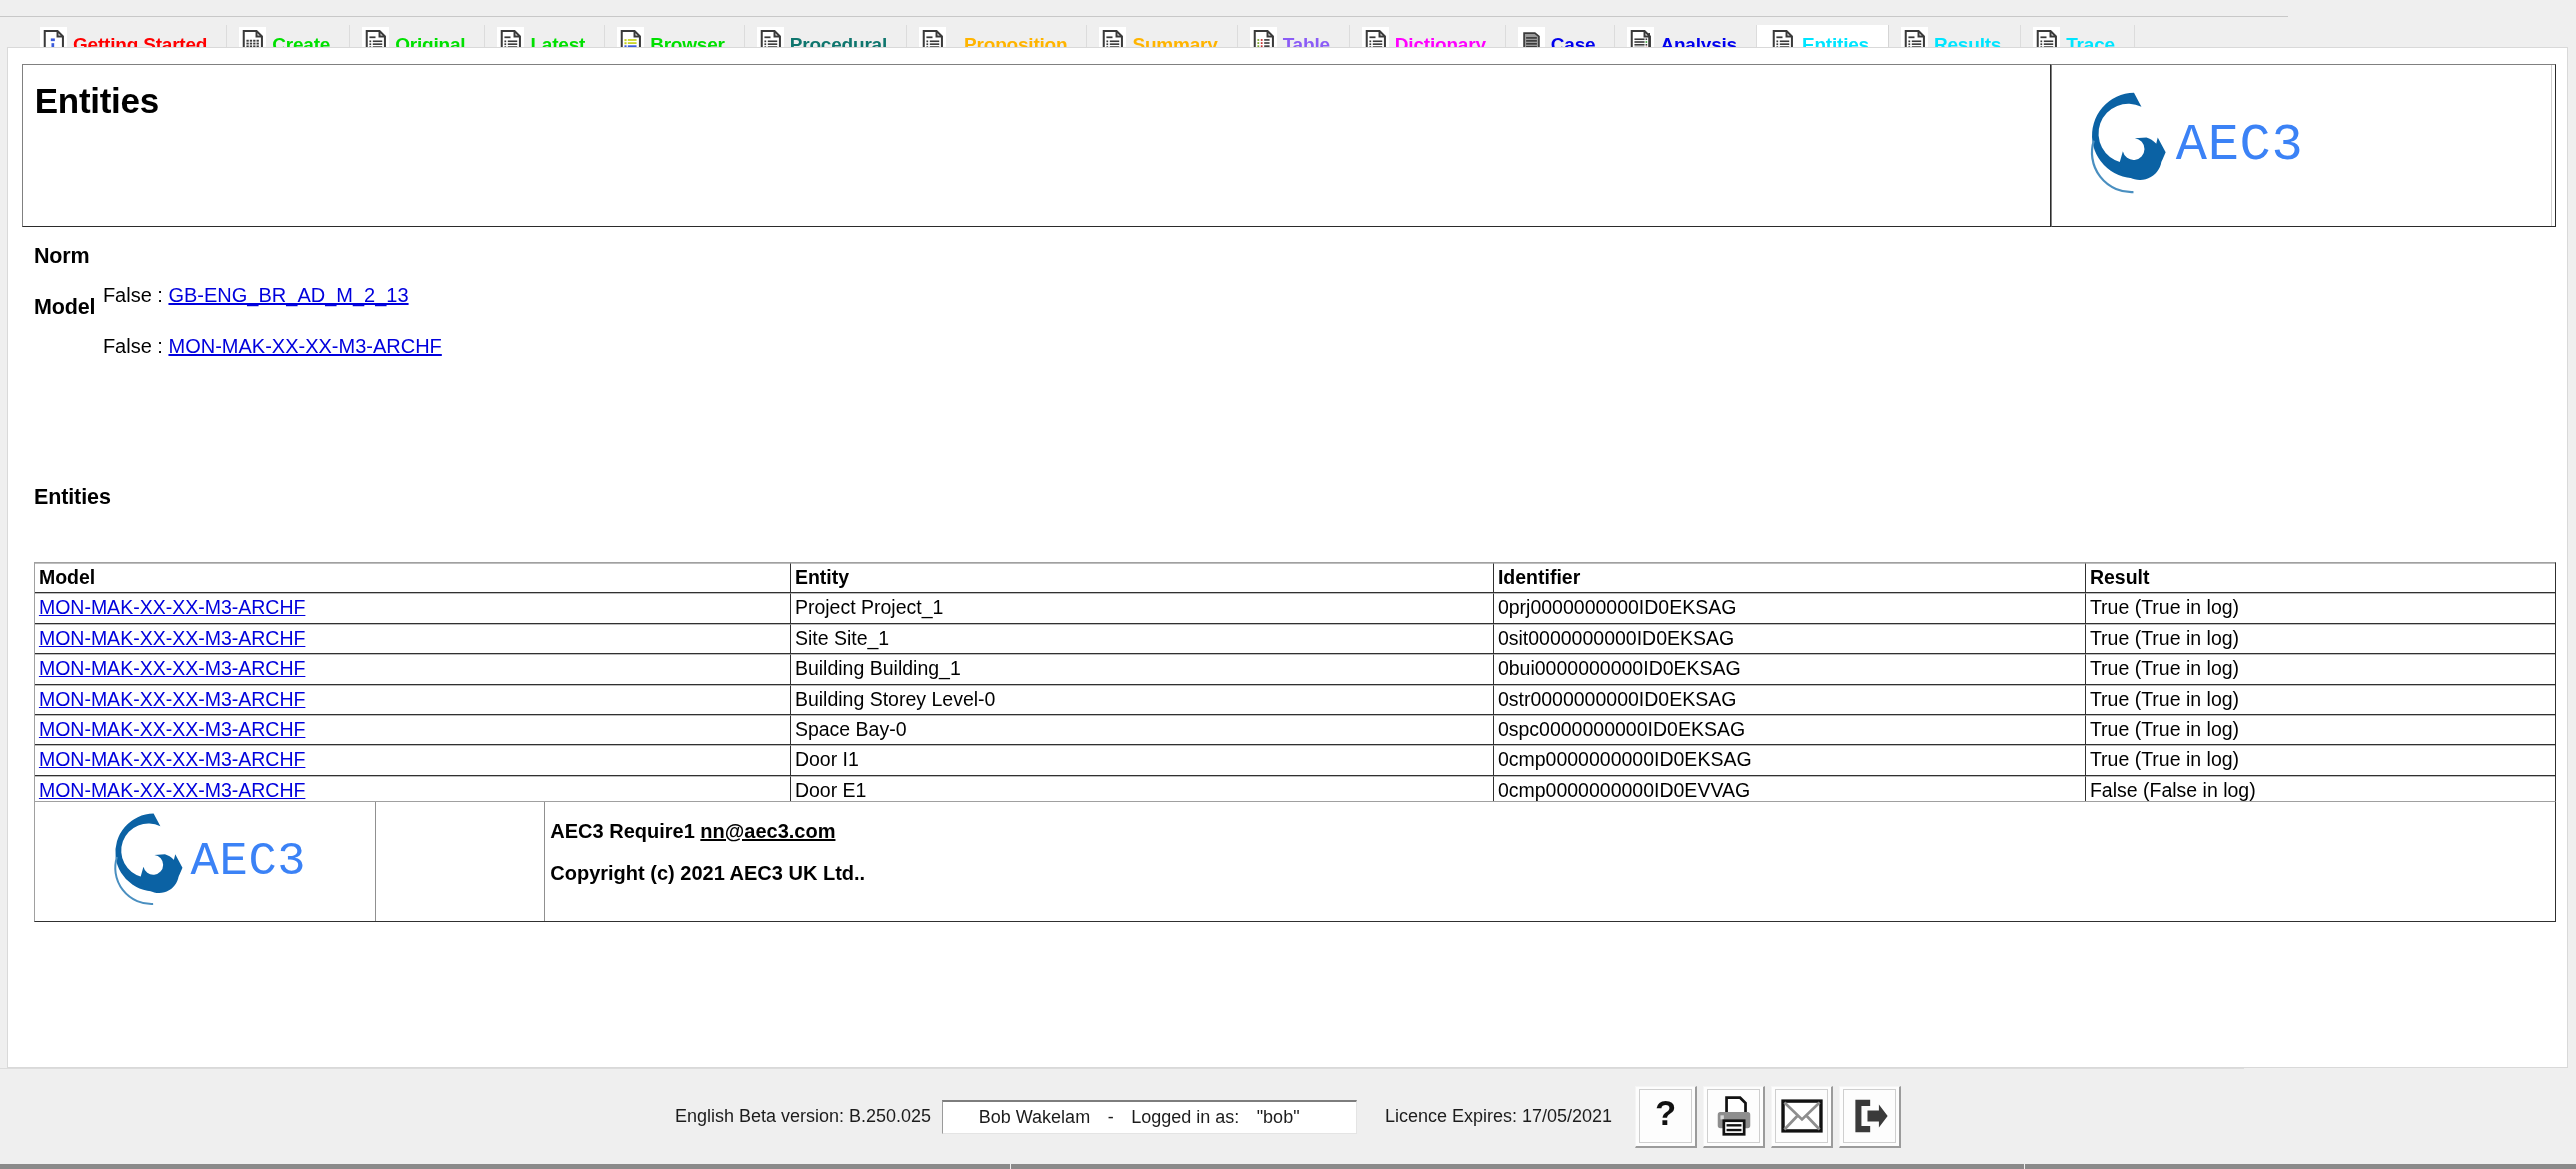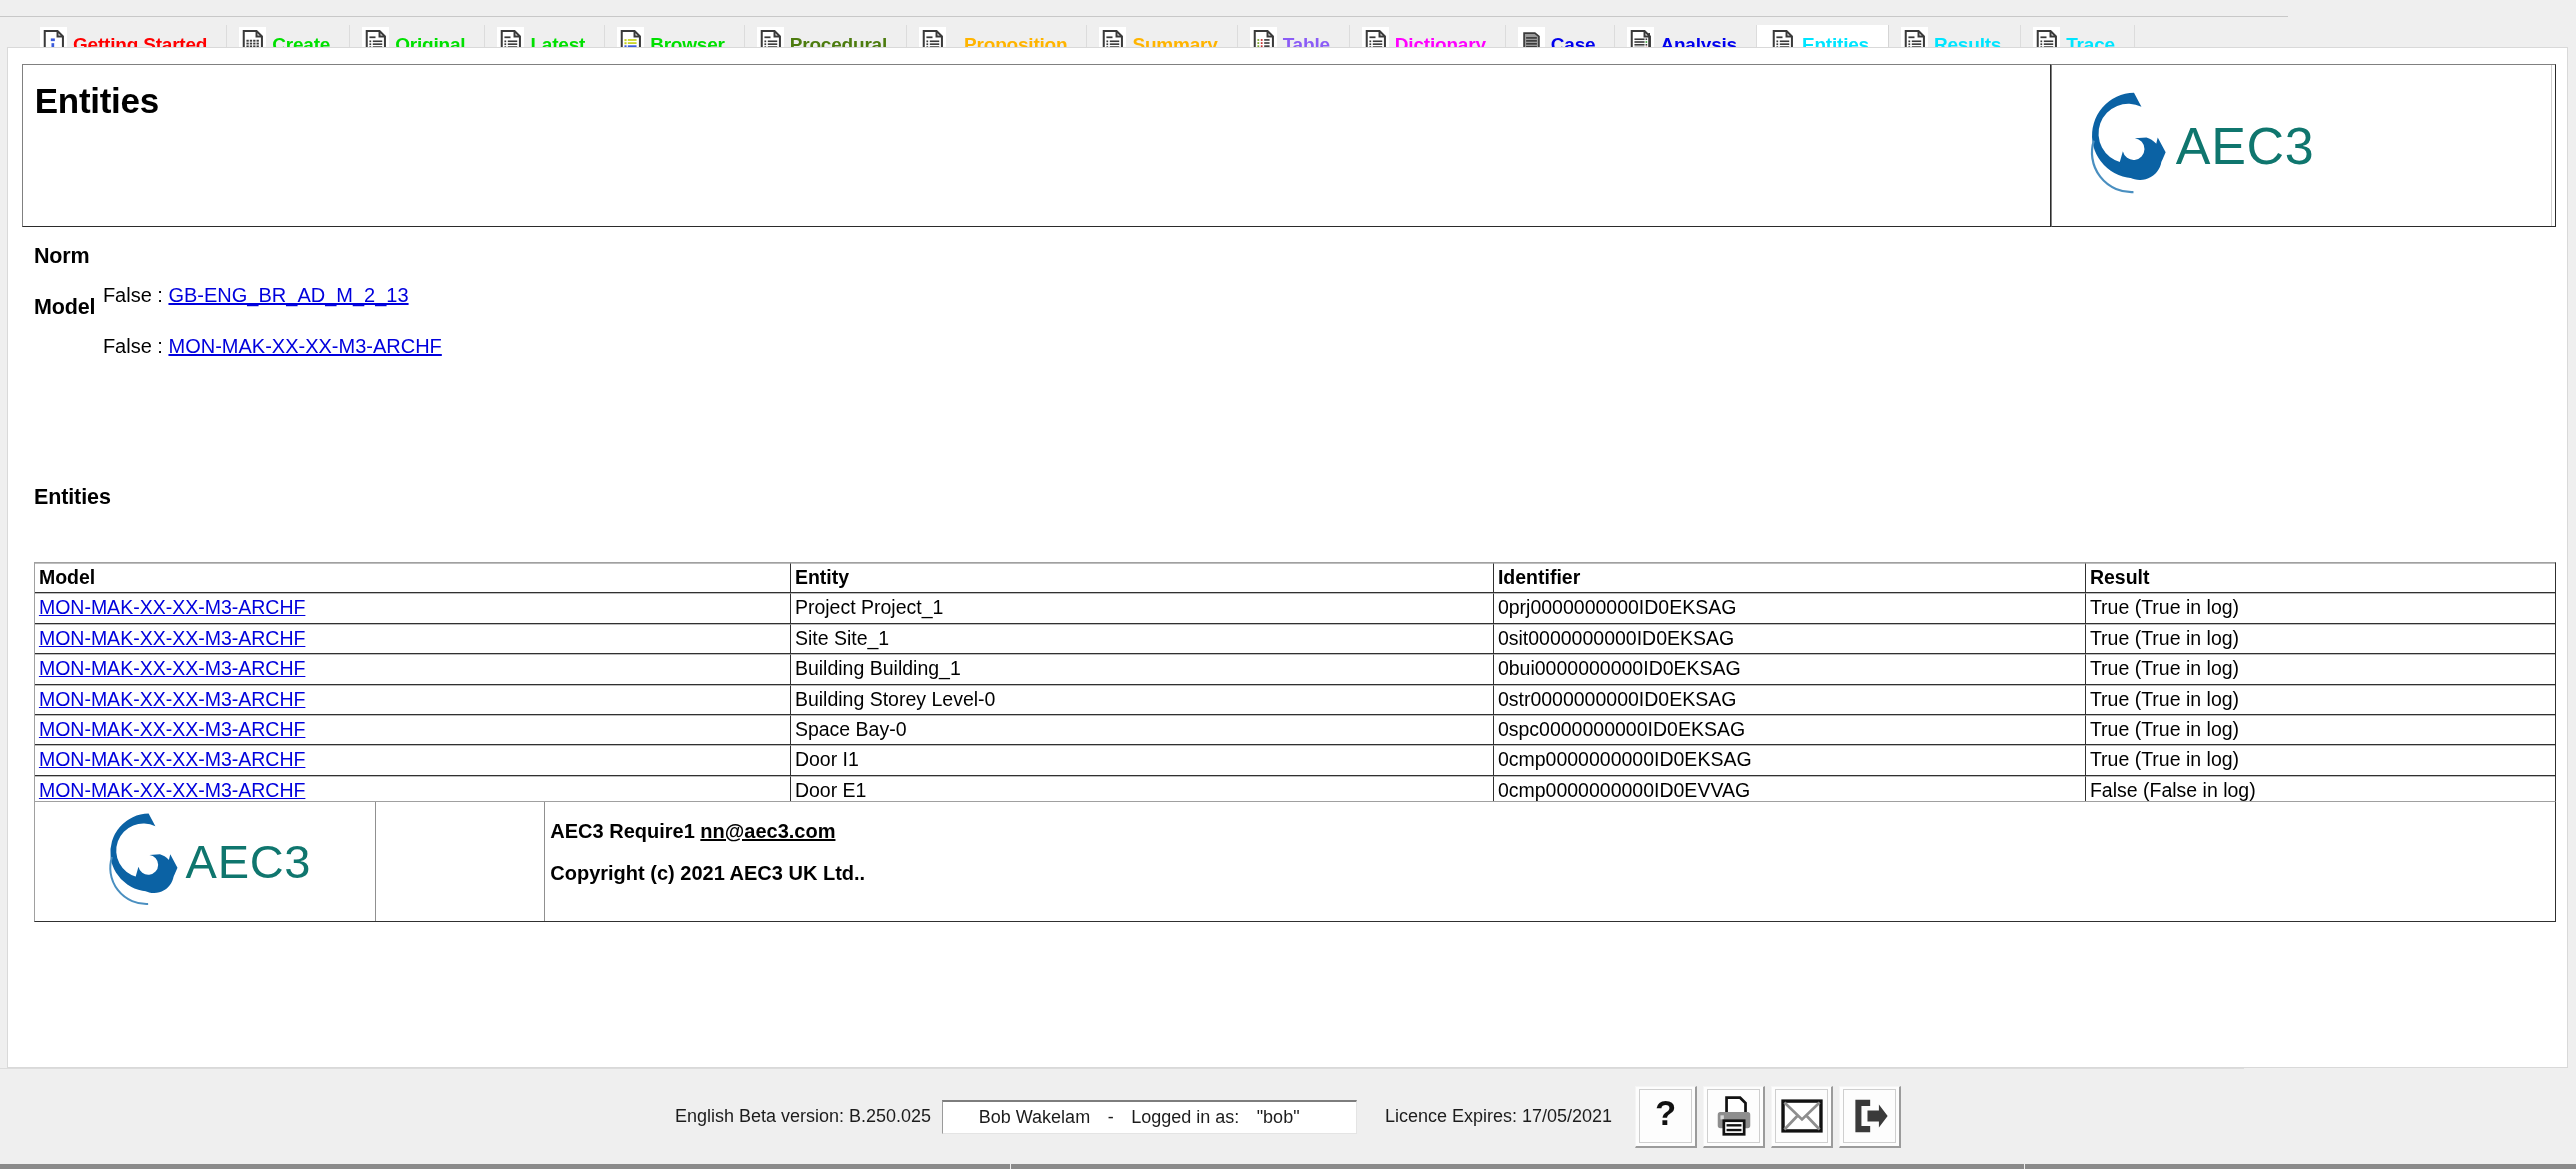--- a/index.html
+++ b/index.html
@@ -105,22 +105,22 @@
     line-height: 1.15;
     color: #000;
     letter-spacing: -0.3px;
   }
 
   
   .aec3 { display: flex; align-items: center; }
   .aec3 svg { display: block; }
   .aec3 .word {
     font-size: 52px;
-    color: #0f766e;
-    font-family: Liberation Sans, sans-serif;
+    color: #3b82f6;
+    font-family: Liberation Mono, monospace;
     letter-spacing: 0.7px;
     margin-left: -4px;
   }
   .aec3.small .word { font-size: 47px; }
 
   
   .section { position: absolute; left: 25.5px; }
   .sec-head {
     font-size: 21.5px;
     font-weight: bold;
@@ -397,21 +397,21 @@
             <rect x="8" y="25.6" width="2.6" height="2.6" fill="#3a3a3a"></rect>
             <rect x="13" y="25.6" width="14" height="2.4" fill="#3a3a3a"></rect>
             <rect x="8" y="29.9" width="2.6" height="2.6" fill="#3a3a3a"></rect>
             <rect x="13" y="29.9" width="14" height="2.4" fill="#3a3a3a"></rect>
             <rect x="8" y="34.2" width="2.6" height="2.6" fill="#3a3a3a"></rect>
             <rect x="13" y="34.2" width="14" height="2.4" fill="#3a3a3a"></rect>
             <rect x="8" y="38.5" width="2.6" height="2.6" fill="#3a3a3a"></rect>
             <rect x="13" y="38.5" width="14" height="2.4" fill="#3a3a3a"></rect>
           </svg>
         </span>
-        <span class="tab-label" style="color: #4d7c0f;">Procedural</span>
+        <span class="tab-label" style="color: #0f766e;">Procedural</span>
       </div>
       <div class="tab">
         <span class="tab-ico">
           <svg width="23" height="31" viewBox="0 0 34 46">
             <path d="M4 3 h19 l8 8 v32 h-27 z" fill="#ffffff" stroke="#3a3a3a" stroke-width="3"></path>
             <path d="M23 3 v8 h8" fill="none" stroke="#3a3a3a" stroke-width="3"></path>
             <rect x="8" y="11" width="9" height="2.6" fill="#3a3a3a"></rect>
             <rect x="8" y="17" width="2.6" height="2.6" fill="#3a3a3a"></rect>
             <rect x="13" y="17" width="14" height="2.4" fill="#3a3a3a"></rect>
             <rect x="8" y="21.3" width="2.6" height="2.6" fill="#3a3a3a"></rect>

